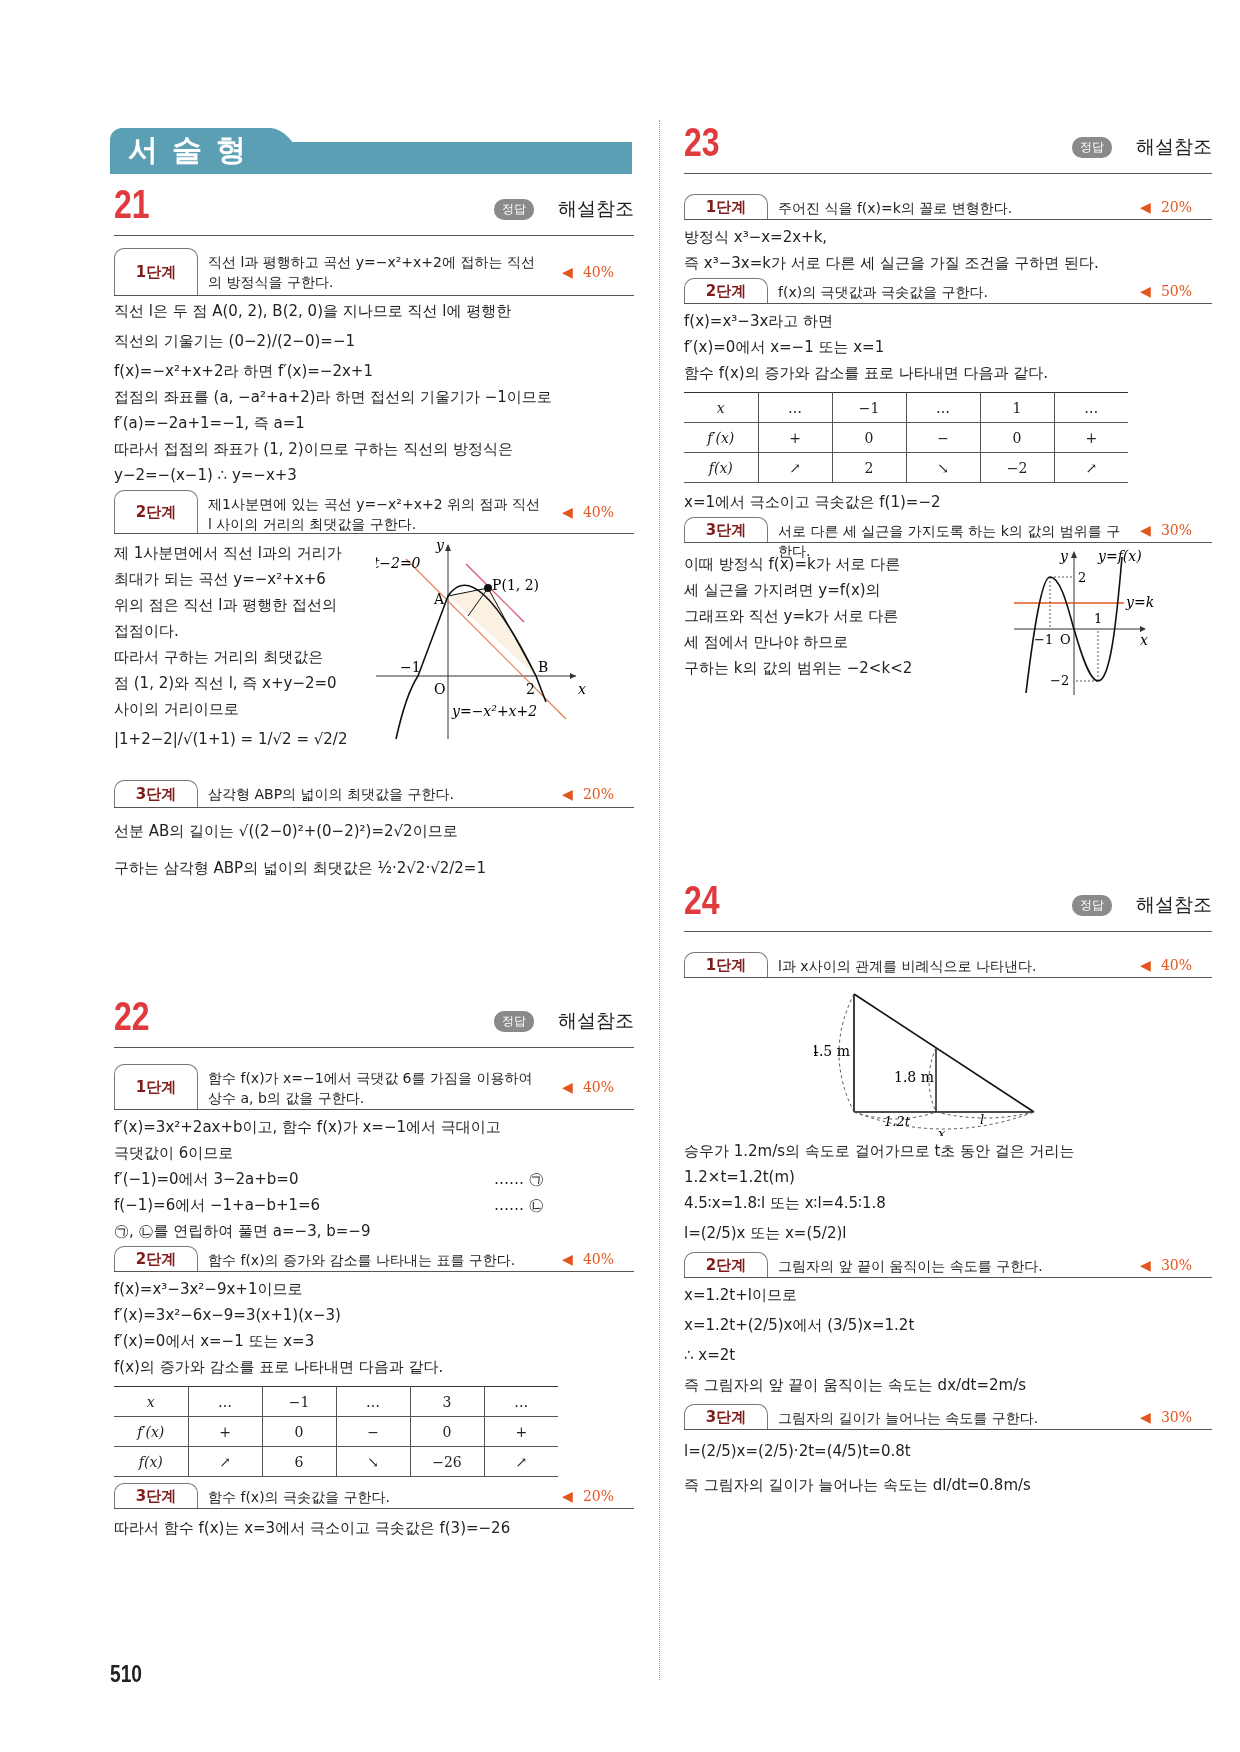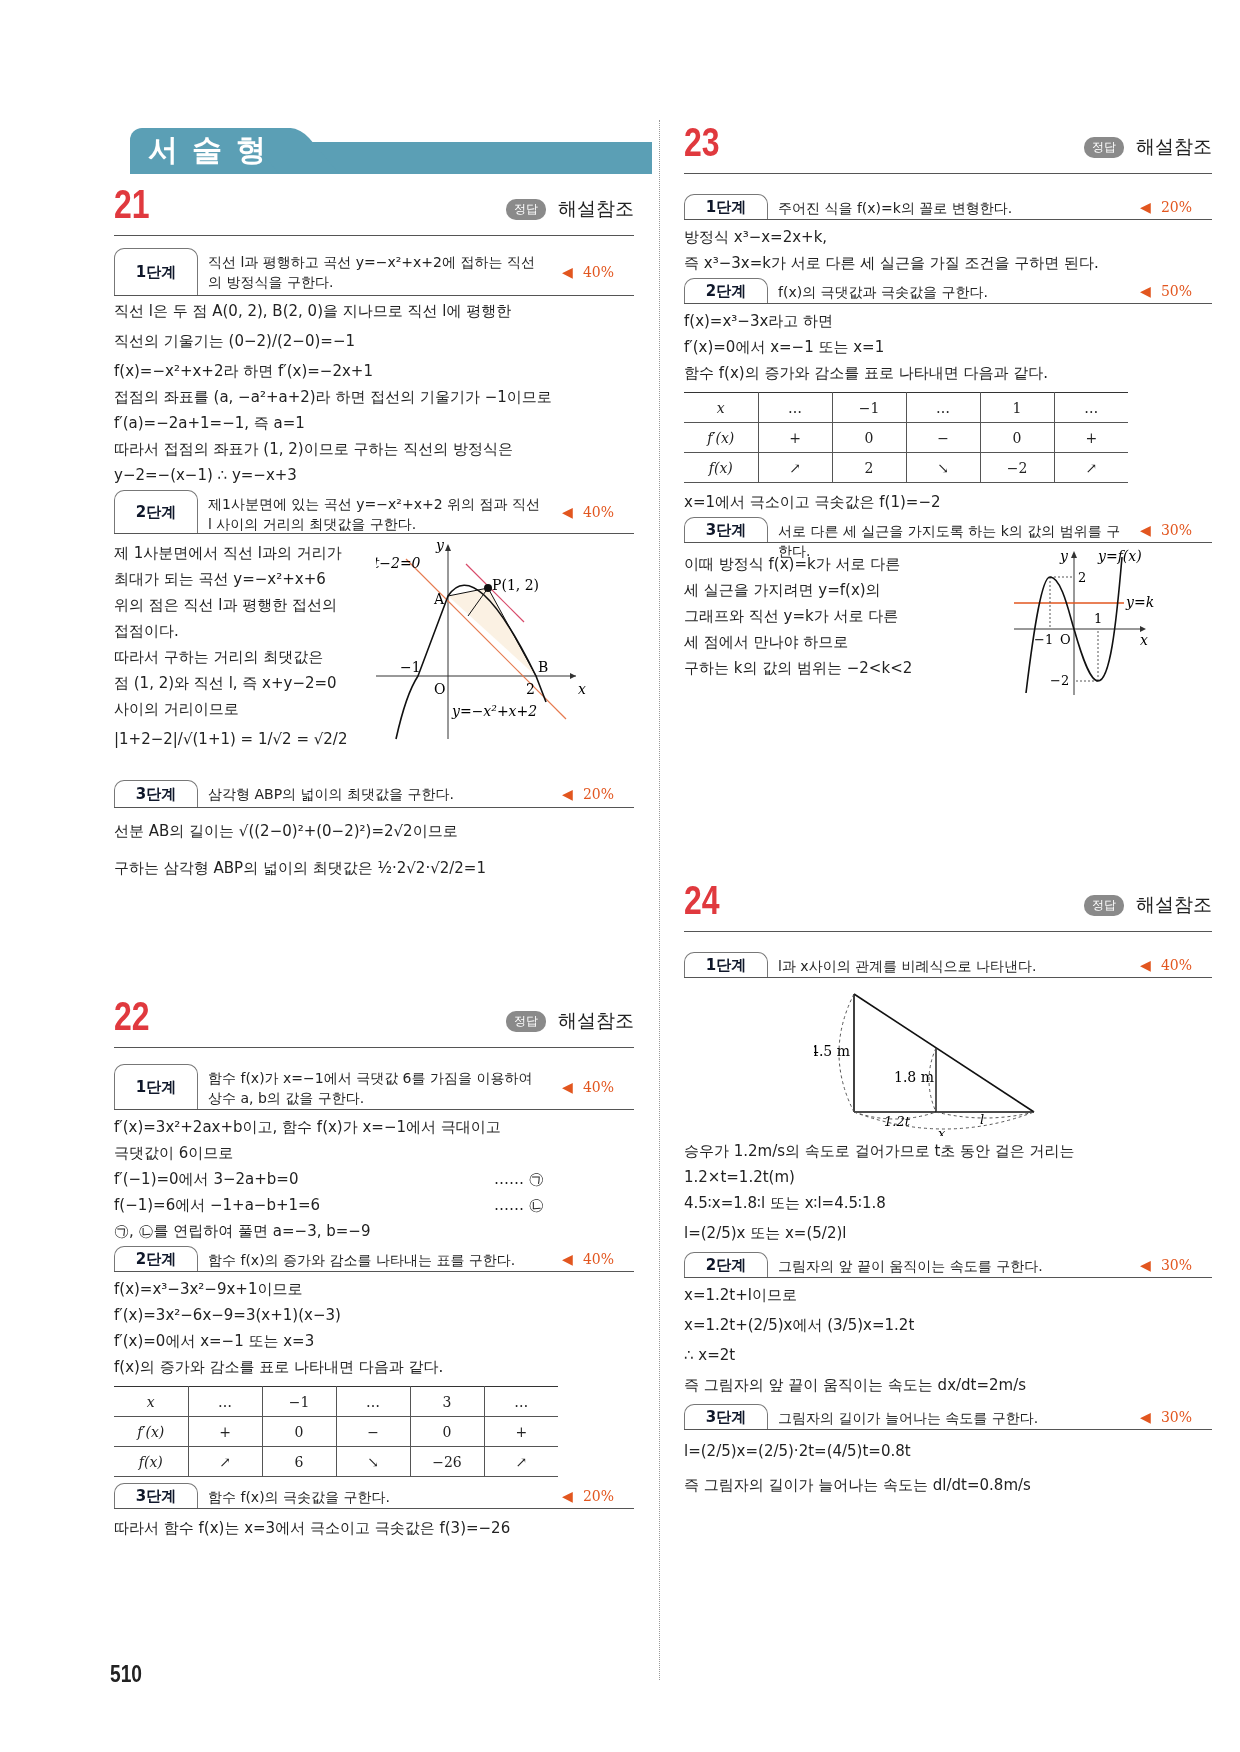--- a/index.html
+++ b/index.html
@@ -3,33 +3,33 @@
 <meta charset="utf-8">
 <style>
   *{box-sizing:border-box;margin:0;padding:0}
   html,body{width:1240px;height:1752px;background:#fff;overflow:hidden}
   body{position:relative;font-family:"DejaVu Sans","Liberation Sans",sans-serif;color:#222;font-size:15px}
   .math{font-family:"DejaVu Serif","Liberation Serif",serif;font-style:italic}
   .col{position:absolute;top:0}
   .col-left{left:114px;width:520px}
   .col-right{left:684px;width:528px}
   .divider{position:absolute;left:659px;top:120px;height:1560px;border-left:1px dotted #999}
-  .banner{position:absolute;left:130px;top:128px;width:454px;height:46px}
+  .banner{position:absolute;left:110px;top:128px;width:454px;height:46px}
   .banner-tab{position:absolute;left:0;top:0;width:160px;height:46px;background:#5b9fb5;border-radius:12px 0 0 0}
   .banner-tab:after{content:"";position:absolute;right:-30px;top:0;width:60px;height:46px;background:#5b9fb5;transform:skewX(40deg);border-radius:0 10px 0 0}
   .banner-bar{position:absolute;left:0;top:14px;width:522px;height:32px;background:#5b9fb5}
   .banner-title{position:absolute;left:18px;top:2px;font-size:30px;font-weight:bold;color:#fff;letter-spacing:14px;z-index:2}
   .prob{position:absolute;left:0;width:100%}
   .prob-head{position:relative;height:48px;border-bottom:1.5px solid #555}
   .prob-num{position:absolute;left:0;top:-6px;font-family:"Liberation Sans",sans-serif;font-size:40px;font-weight:bold;color:#e0393e;transform:scaleX(0.8);transform-origin:left}
-  .answer{position:absolute;right:0;top:8px;display:flex;align-items:center;gap:12px}
+  .answer{position:absolute;right:0;top:8px;display:flex;align-items:center;gap:24px}
   .answer-badge{background:#8a8a8a;color:#fff;font-size:12px;padding:2px 8px;border-radius:10px}
   .answer-text{font-size:19px}
   .step{position:relative;display:flex;align-items:stretch;border-bottom:1.5px solid #555;margin-top:6px}
-  .step-tag{width:84px;border:1px solid #777;border-bottom:none;border-radius:10px 10px 0 0;color:#0f172a;font-weight:bold;font-size:15px;display:flex;align-items:center;justify-content:center;flex-shrink:0}
+  .step-tag{width:84px;border:1px solid #777;border-bottom:none;border-radius:10px 10px 0 0;color:#7f1d1d;font-weight:bold;font-size:15px;display:flex;align-items:center;justify-content:center;flex-shrink:0}
   .step-desc{flex:1;padding:4px 10px;font-size:14px;line-height:20px}
   .step-pct{width:78px;text-align:right;padding-right:20px;color:#e2561f;font-size:14px;display:flex;align-items:center;justify-content:flex-end;gap:10px;font-family:"DejaVu Serif",serif}
   .line{font-size:15px;line-height:26px;white-space:nowrap}
   table.tbl{border-collapse:collapse;margin:6px 0;font-family:"DejaVu Serif",serif}
   table.tbl td{border-left:1px solid #555;height:30px;text-align:center;font-size:14px;width:74px}
   table.tbl td:first-child{border-left:none}
   table.tbl tr{border-bottom:1px solid #555}
   table.tbl tr:first-child{border-top:1.5px solid #333}
   .page-num{position:absolute;left:110px;top:1660px;font-family:"Liberation Sans",sans-serif;font-size:24px;font-weight:bold;transform:scaleX(0.8);transform-origin:left}
   svg text{font-family:"DejaVu Serif",serif}

